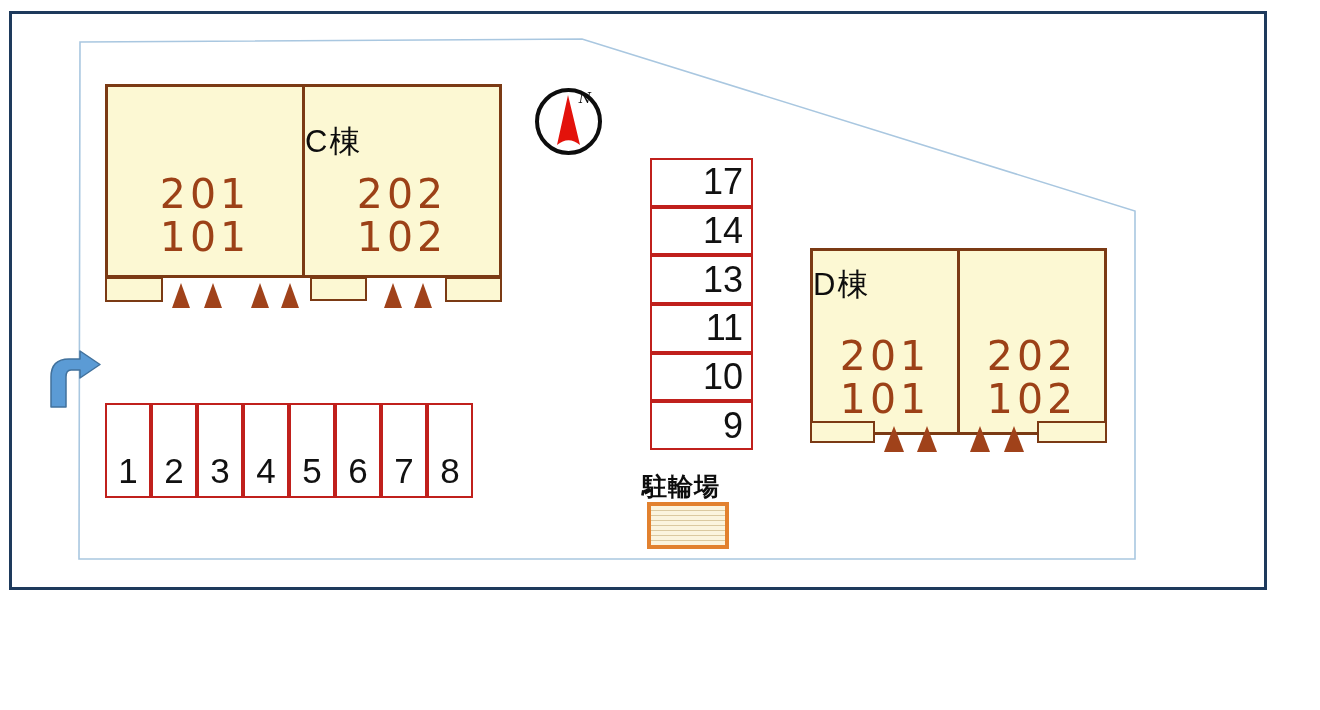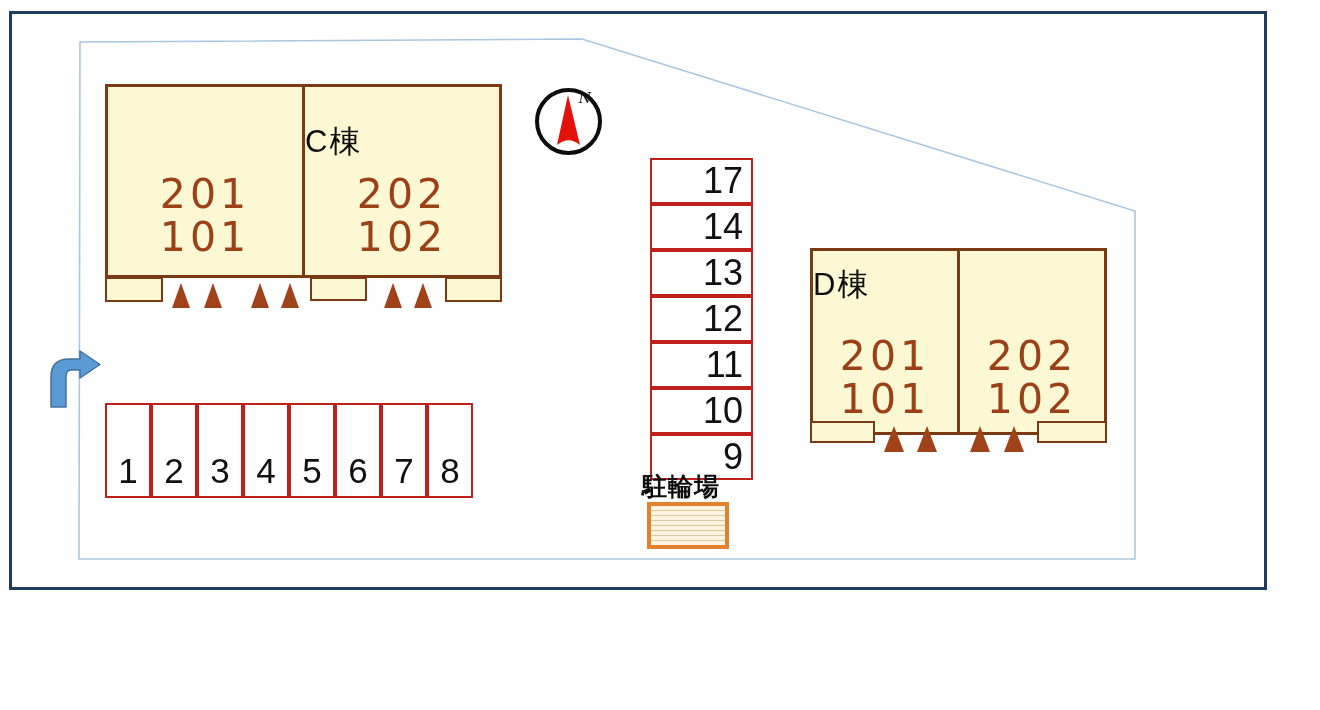--- a/index.html
+++ b/index.html
@@ -105,21 +105,20 @@
       <circle cx="35.5" cy="35.5" r="31.5" fill="#ffffff" stroke="#0d0d0d" stroke-width="4"></circle>
       <path d="M 35 9 L 47 59 Q 35.5 49.5 24 59 Z" fill="#E3120B"></path>
     </svg>
     <span class="north">N</span>
   </div>
 
   <div class="parking-col">
     <div class="pspace">17</div>
     <div class="pspace">14</div>
     <div class="pspace">13</div>
-    <div class="pspace">12</div>
     <div class="pspace">11</div>
     <div class="pspace">10</div>
     <div class="pspace">9</div>
   </div>
 
   <div class="building building-d">
     <div class="cell">
       <div class="bldg-label">D棟</div>
       <div class="unit-nums">
         <div>201</div>

